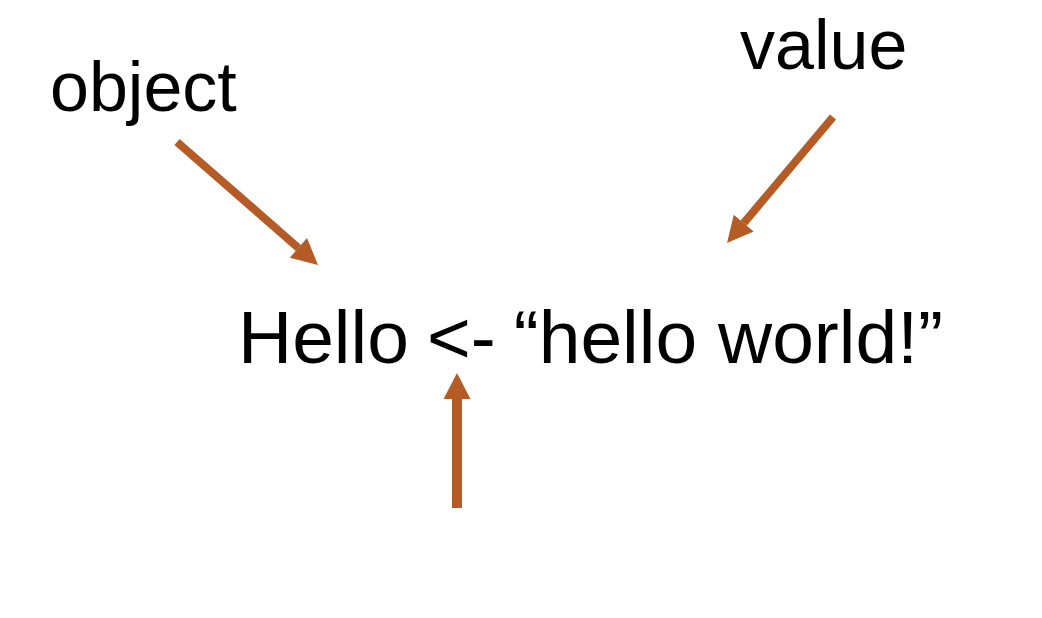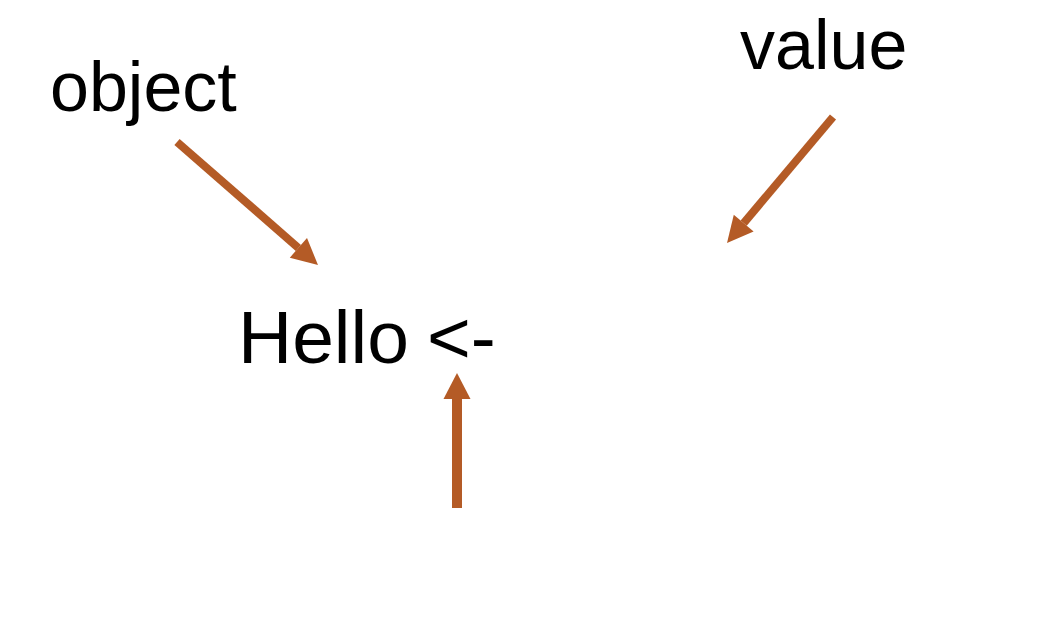--- a/index.html
+++ b/index.html
@@ -62,20 +62,21 @@
   </svg>
 
   <svg class="arrow arrow-value" width="130" height="150">
     <line x1="118" y1="12" x2="28.7" y2="118.1" stroke-width="8" stroke="#b45b26"></line>
     <polygon points="12,138 18.8,109.7 38.6,126.5" fill="#b45b26"></polygon>
   </svg>
 
   <div class="code-line">
     <span>Hello</span>
     <span>&lt;-</span>
+    <span>“hello world!”</span>
   </div>
 
   <svg class="arrow arrow-assignment" width="45" height="150">
     <line x1="20" y1="143" x2="20" y2="34" stroke-width="10" stroke="#b45b26"></line>
     <polygon points="20,8 6.5,34 33.5,34" fill="#b45b26"></polygon>
   </svg>
 
 
 </div>
 

